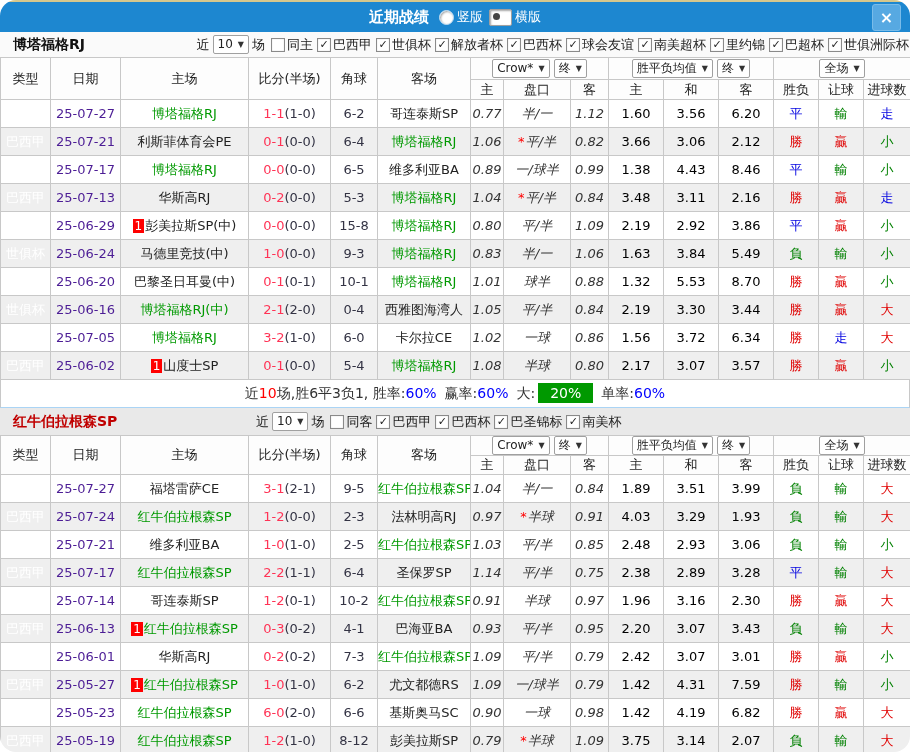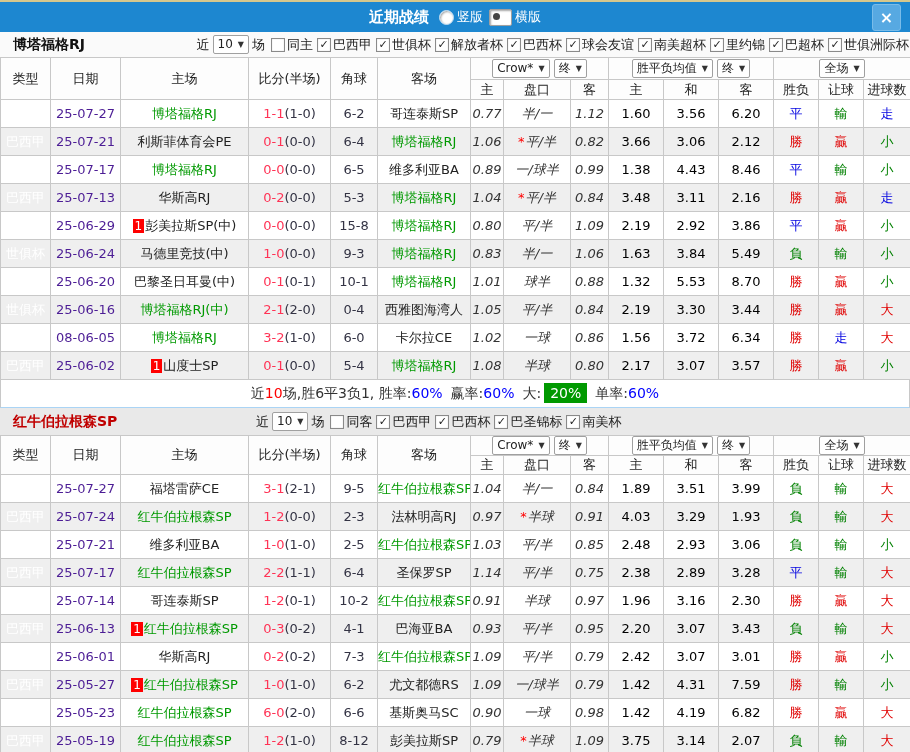--- a/index.html
+++ b/index.html
@@ -1,17 +1,17 @@
 <!DOCTYPE html>
 <html><head>
 <meta charset="utf-8">
 <style>
   html,body{margin:0;padding:0;background:#fff;}
   body{font-family:"DejaVu Sans","Liberation Sans",sans-serif;}
-  .app{width:910px;height:752px;overflow:hidden;position:relative;background:#fff;}
+  .app{width:910px;height:752px;overflow:hidden;position:relative;background:#fff;border-radius:16px;}
   .top-strip{height:2px;background:#d6c78c;}
   
   .titlebar{height:30px;background:#1d87d0;display:flex;align-items:center;justify-content:center;position:relative;}
   .title{color:#fff;font-weight:bold;font-size:15px;margin-right:4px;}
   .radio{display:inline-block;width:13px;height:13px;border-radius:50%;background:#fff;border:1px solid #bdd9ee;box-shadow:inset 1px 1px 2px rgba(0,0,0,.35);vertical-align:middle;margin:0 3px 0 6px;}
   .radio.sel{position:relative;}
   .radio.sel::after{content:"";position:absolute;left:3px;top:3px;width:7px;height:7px;border-radius:50%;background:#444;}
   .radio-label{color:#fff;font-size:13px;}
   .close-btn{position:absolute;right:9px;top:2px;width:27px;height:25px;background:#57a9e2;border:1px solid #79bce9;border-radius:3px;color:#fff;font-size:16px;font-weight:bold;display:flex;align-items:center;justify-content:center;cursor:pointer;}
   
@@ -48,21 +48,21 @@
   .badge{display:inline-block;background:#f00;color:#fff;font-size:12px;line-height:14px;padding:0 2px;margin-right:1px;}
   .star{color:#f00;margin-right:1px;}
   .res.c-red{color:#e00000;}
   .res.c-blue{color:#0000e0;}
   .res.c-green{color:#008000;}
   
   .summary{height:27px;line-height:27px;text-align:center;font-size:14px;color:#333;border-left:1px solid #c8c8c8;border-right:1px solid #c8c8c8;border-bottom:1px solid #aad4f5;background:#fff;white-space:nowrap;}
   .summary .red{color:#f00;}
   .summary .blue{color:#0000ff;}
   .summary .lbl{margin-left:8px;}
-  .summary .big{background:#009900;color:#fff;padding:2px 6px;margin-left:3px;}
+  .summary .big{background:#009900;color:#fff;padding:2px 12px;margin-left:3px;}
 </style>
 </head>
 <body>
 
 <div class="app">
   <div class="top-strip"></div>
 
   <div class="titlebar">
     <span class="title">近期战绩</span>
     <span class="radio"></span>
@@ -315,21 +315,21 @@
           <td class="cream">0.84</td>
           <td class="pblue">2.19</td>
           <td class="pblue">3.30</td>
           <td class="pblue">3.44</td>
           <td class="res c-red">勝</td>
           <td class="res c-red">贏</td>
           <td class="res c-red">大</td>
         </tr>
         <tr class="odd">
           <td class="td-type">巴西甲</td>
-          <td class="td-date">08-06-05</td>
+          <td class="td-date">25-07-05</td>
           <td class="td-team"><span class="focus">博塔福格RJ</span></td>
           <td class="td-score"><span class="sc">3-2</span><span class="half">(1-0)</span></td>
           <td class="td-corner">6-0</td>
           <td class="td-team"><span class="">卡尔拉CE</span></td>
           <td class="cream">1.02</td>
           <td class="cream">一球</td>
           <td class="cream">0.86</td>
           <td class="pblue">1.56</td>
           <td class="pblue">3.72</td>
           <td class="pblue">6.34</td>

